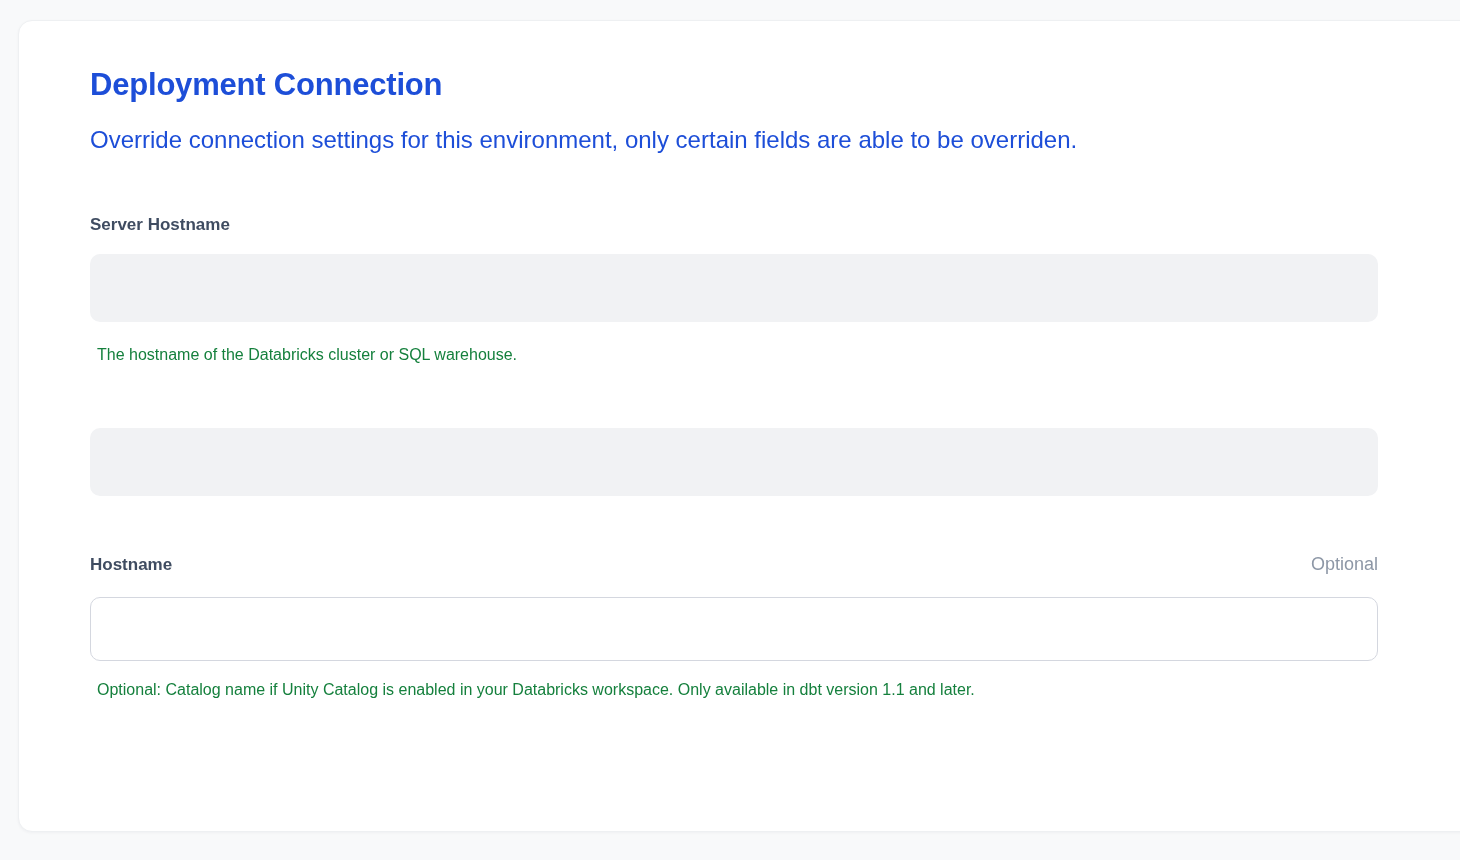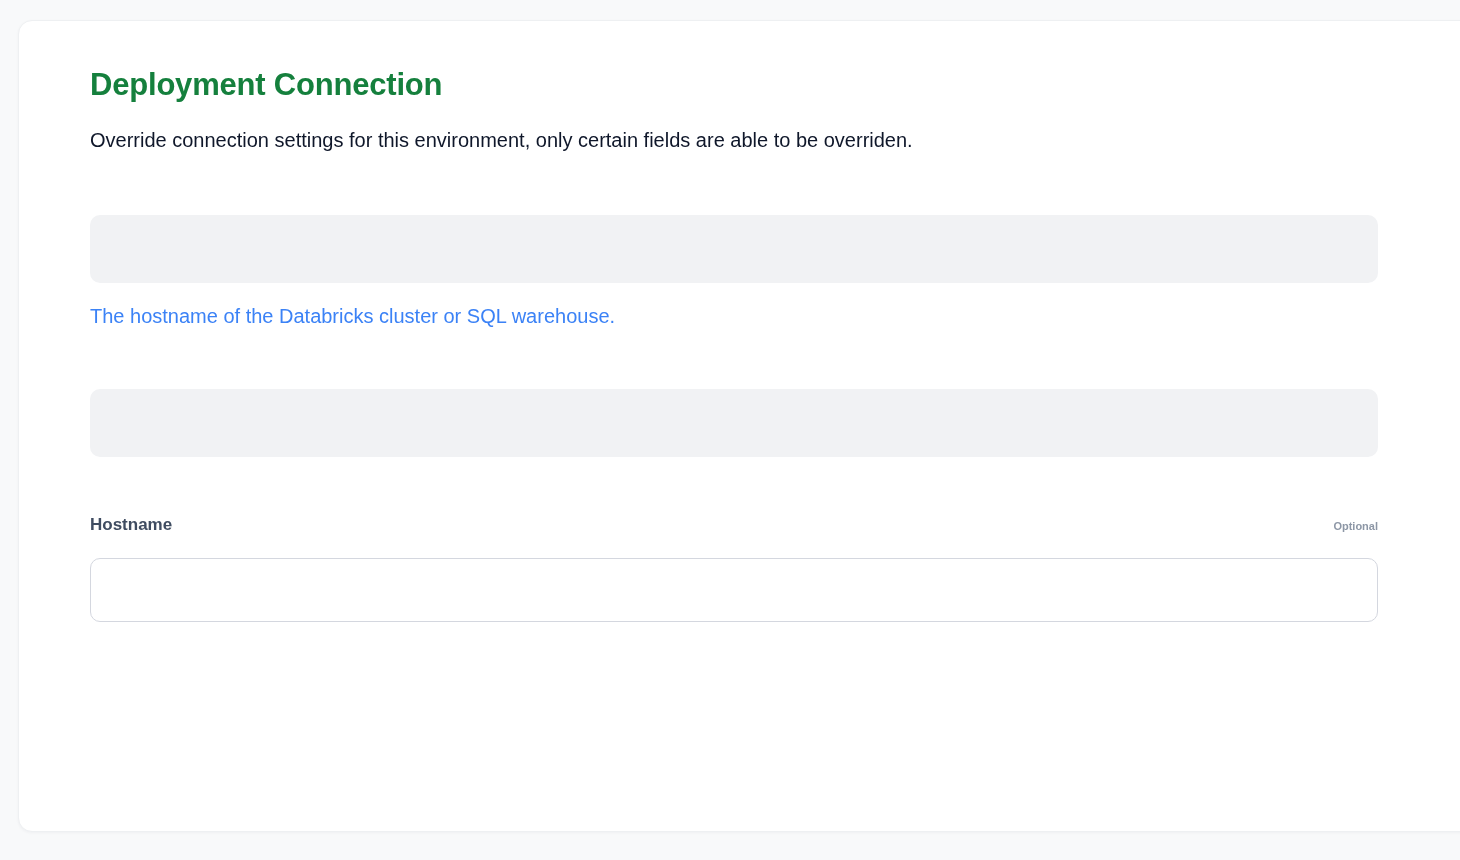--- a/index.html
+++ b/index.html
@@ -25,52 +25,52 @@
     padding: 45px 0 0 71px;
   }
   .card-content {
     width: 1288px;
   }
   .page-title {
     margin: 0;
     font-size: 31px;
     line-height: 38px;
     font-weight: 700;
-    color: #15803d;
+    color: #1d4ed8;
     letter-spacing: -0.2px;
   }
   .page-subtitle {
     margin: 22px 0 0;
-    font-size: 20px;
+    font-size: 24px;
     line-height: 28px;
     font-weight: 400;
-    color: #0f172a;
+    color: #1d4ed8;
   }
   .field {
     margin-top: 61px;
   }
   .field.catalog {
     margin-top: 58px;
   }
   .field-label-row {
     display: flex;
     justify-content: space-between;
     align-items: baseline;
     height: 20px;
   }
   .field-label {
     font-size: 17px;
     line-height: 20px;
     font-weight: 700;
     color: #3f4c61;
   }
   .optional-badge {
-    font-size: 11px;
+    font-size: 18px;
     line-height: 20px;
-    font-weight: 700;
+    font-weight: 400;
     color: #8d97a6;
   }
   .text-input {
     display: block;
     width: 100%;
     margin-top: 19px;
     height: 68px;
     border: none;
     border-radius: 10px;
     background: #f1f2f4;
@@ -80,51 +80,55 @@
     color: #14171c;
     outline: none;
   }
   .text-input.enabled {
     margin-top: 23px;
     height: 64px;
     background: #ffffff;
     border: 1px solid #d4d7df;
   }
   .field-help {
-    margin: 21px 0 0;
-    font-size: 20px;
+    margin: 21px 7px 0;
+    font-size: 16px;
     line-height: 24px;
     font-weight: 400;
-    color: #3b82f6;
+    color: #15803d;
   }
   .field.catalog .field-help {
     margin-top: 17px;
   }
 </style>
 </head>
 <body>
 
 <div class="card">
   <div class="card-content">
 
     <h1 class="page-title">Deployment Connection</h1>
 
     <p class="page-subtitle">Override connection settings for this environment, only certain fields are able to be overriden.</p>
 
     <div class="field">
+      <div class="field-label-row">
+        <label class="field-label">Server Hostname</label>
+      </div>
       <input type="text" class="text-input" disabled="" value="" style="">
       <p class="field-help">The hostname of the Databricks cluster or SQL warehouse.</p>
     </div>
 
     <div class="field">
       <input type="text" class="text-input" disabled="" value="" style="">
     </div>
 
     <div class="field catalog">
       <div class="field-label-row">
         <label class="field-label">Hostname</label>
         <span class="optional-badge">Optional</span>
       </div>
       <input type="text" class="text-input enabled" value="" style="">
+      <p class="field-help">Optional: Catalog name if Unity Catalog is enabled in your Databricks workspace. Only available in dbt version 1.1 and later.</p>
     </div>
 
   </div>
 </div>
 
 </body></html>

